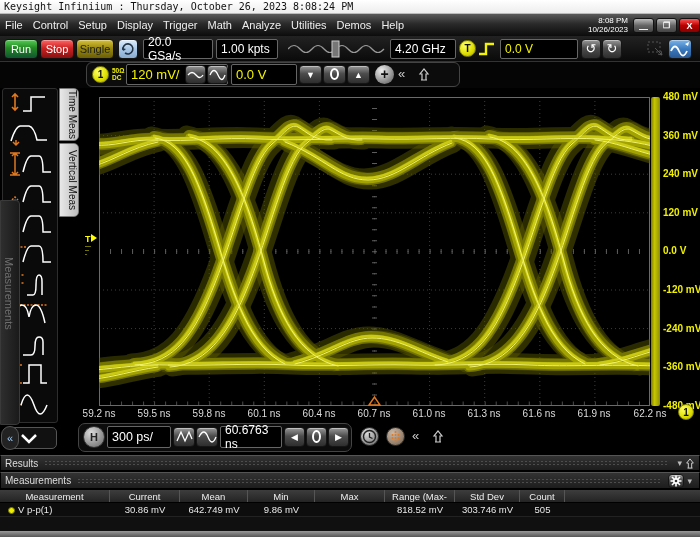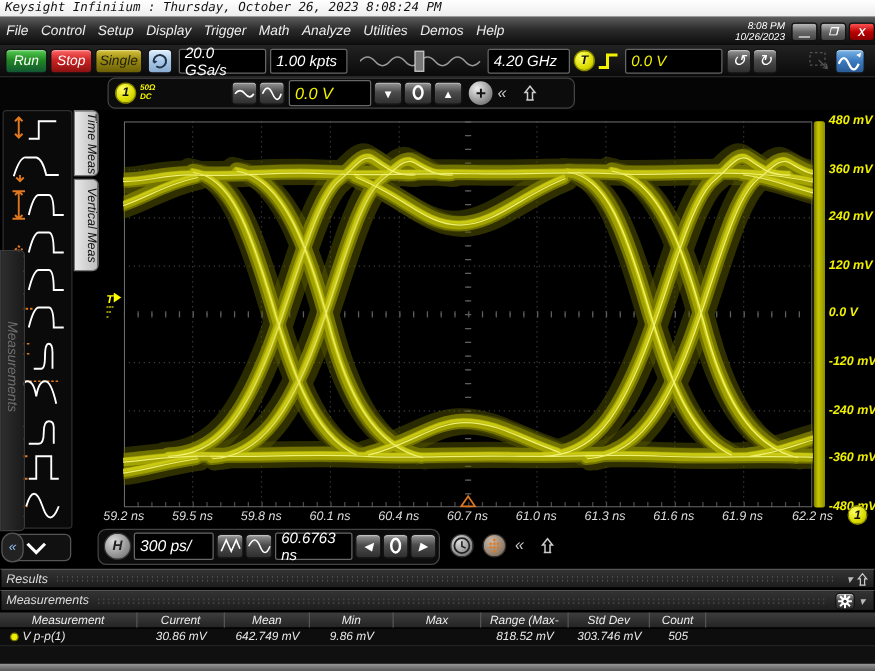--- a/index.html
+++ b/index.html
@@ -1,17 +1,17 @@
 <!DOCTYPE html>
 <html><head>
 <meta charset="utf-8">
 <style>
   * { margin:0; padding:0; box-sizing:border-box; }
   html,body { width:700px; height:537px; background:#000; font-family:"Liberation Sans",sans-serif; overflow:hidden; }
-  #screen { position:absolute; left:0; top:0; width:700px; height:537px; background:#000;font-style:italic; }
+  #screen { position:absolute; left:0; top:0; width:700px; height:537px; background:#000; }
   .abs { position:absolute; }
 
   
   #titlebar { left:0; top:0; width:700px; height:14px; background:linear-gradient(#ffffff,#ededed); border-bottom:1px solid #bbb; color:#111; font-family:"DejaVu Sans Mono",monospace; font-size:10px; line-height:14px; padding-left:4px; }
 
   
   #menubar { left:0; top:14px; width:700px; height:22px; background:linear-gradient(#5a5a5a,#2a2a2a 45%,#0c0c0c); display:flex; align-items:center; color:#eee; font-size:11px; }
   .menu-item { padding:0 5px; line-height:22px; cursor:default;text-align:right; }
   #clock { margin-left:auto; text-align:right; font-size:8px; line-height:9px; color:#fff; padding-right:3px; }
   #brand { display:flex; align-items:center; padding-right:4px; }
@@ -151,20 +151,23 @@
     </div>
   </div>
 
   <div id="chrow" class="abs">
     <div id="chpanel"></div>
     <div class="badge" style="left:92px;top:4px;width:17px;height:17px;font-size:10px;line-height:16px;">1</div>
     <div class="abs ylw tiny" style="left:112px;top:5px;">
       <div>50Ω</div>
       <div>DC</div>
     </div>
+    <div class="field" style="left:126px;top:2px;width:102px;height:21px;font-size:13px;">
+        <span class="ylw">120 mV/</span>
+      </div>
     <div class="gbtn" style="left:185px;top:3px;width:21px;height:19px;">
         <svg width="19" height="17" viewBox="0 0 19 17">
           <path d="M2,9 q4,-5 8,0 q4,5 7,0" fill="none" stroke="#fff" stroke-width="1.3"></path>
         </svg>
       </div>
     <div class="gbtn" style="left:207px;top:3px;width:21px;height:19px;">
         <svg width="19" height="17" viewBox="0 0 19 17">
           <path d="M2,9 q4,-9 8,0 q4,9 7,0" fill="none" stroke="#fff" stroke-width="1.3"></path>
         </svg>
       </div>

